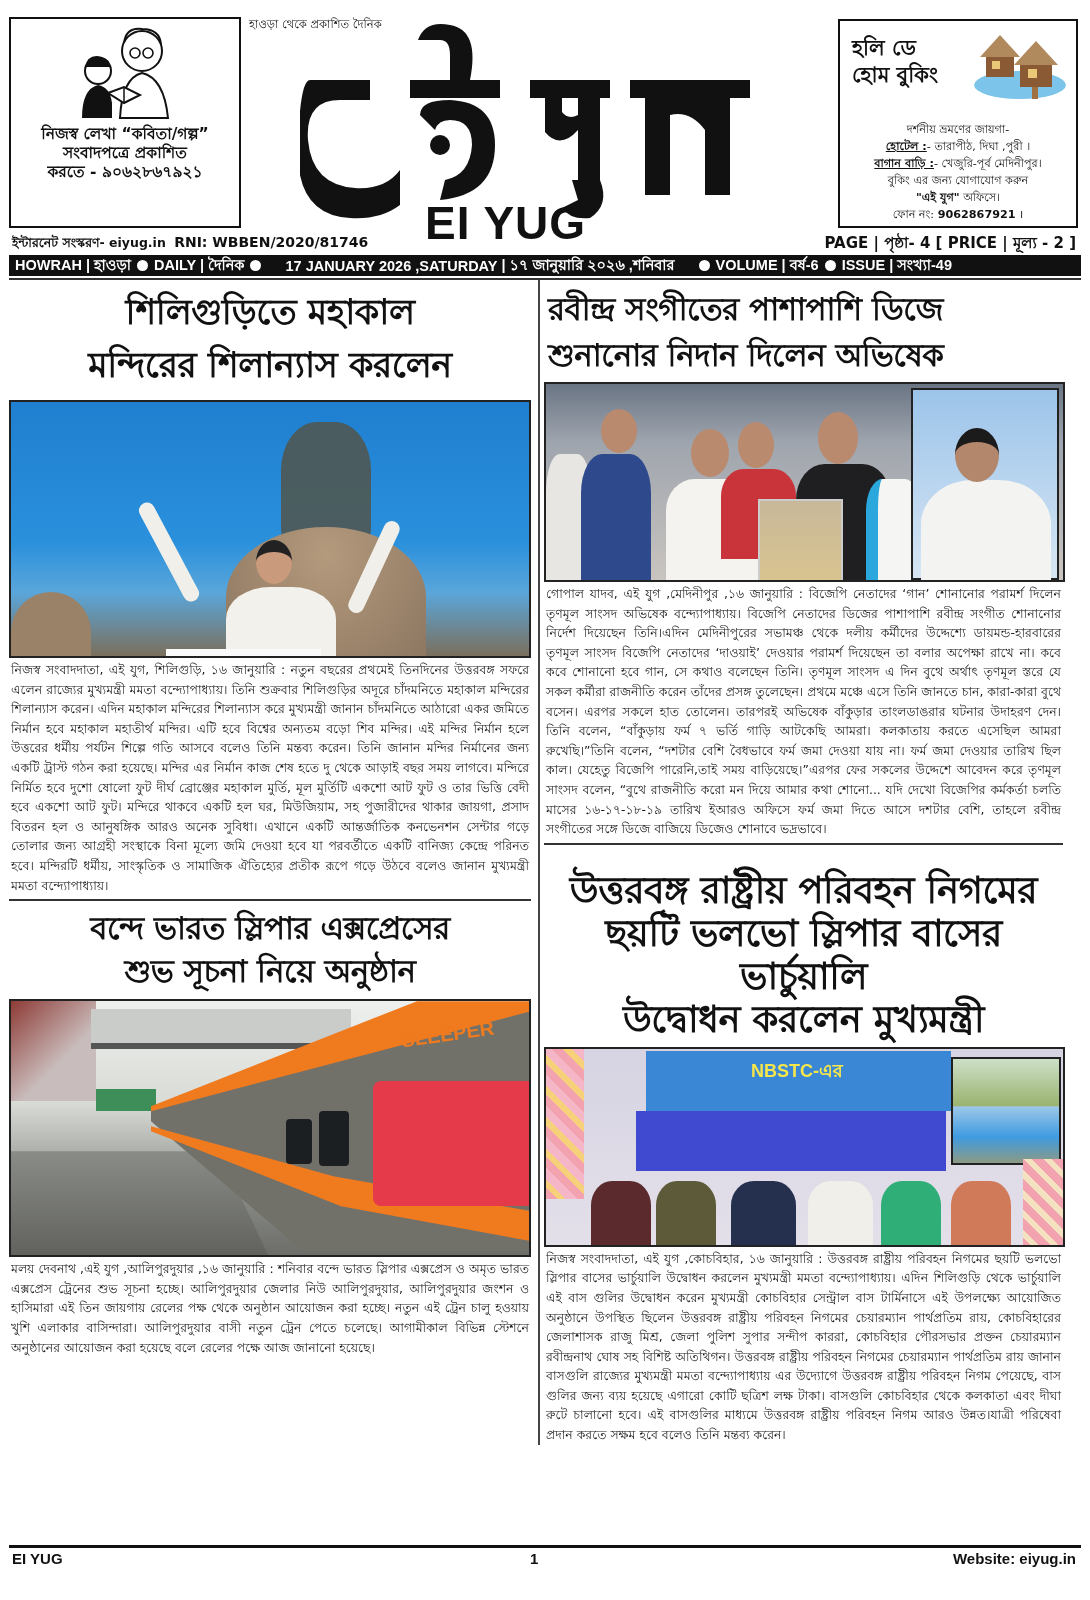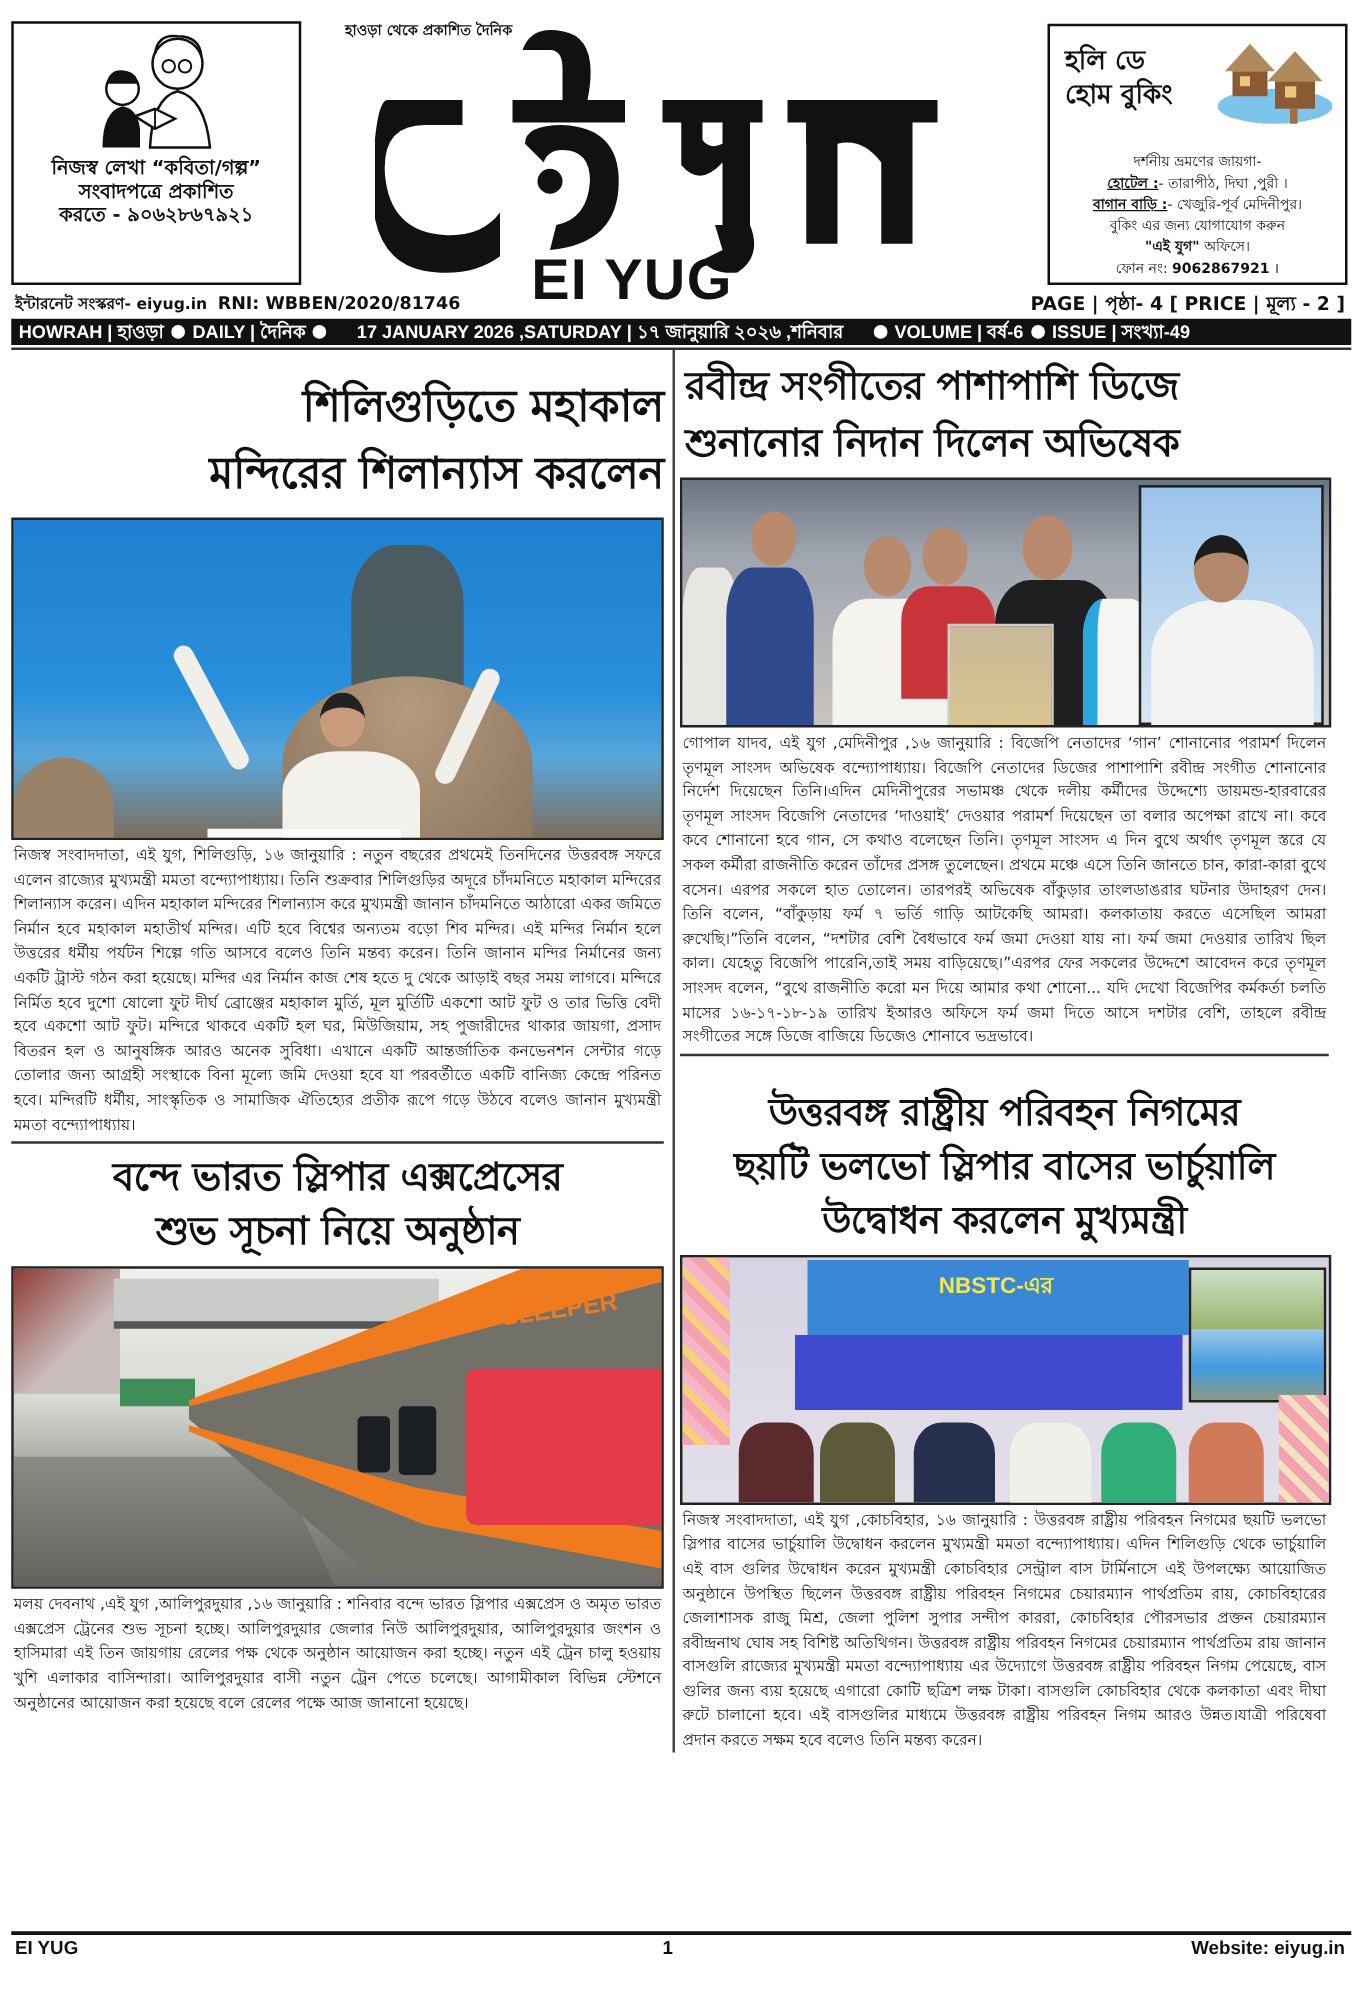--- a/index.html
+++ b/index.html
@@ -14,43 +14,43 @@
   .ad-left .ad-illus { width: 130px; height: 100px; margin: 4px auto 2px; position: relative; }
   .ad-left .ad-line { font-size: 15.5px; font-weight: bold; line-height: 19px; }
 
   .ad-right { left: 838px; top: 19px; width: 240px; height: 209px; text-align: center; }
   .ad-right .ad-title { position: absolute; left: 12px; top: 14px; width: 110px; font-size: 21px; font-weight: bold; line-height: 27px; text-align: left; }
   .ad-right .huts { position: absolute; right: 10px; top: 8px; width: 92px; height: 72px; }
   .ad-right .ad-body { position: absolute; left: 0; top: 100px; width: 100%; font-size: 11.2px; line-height: 17px; }
   .ad-right .ad-body b { font-weight: bold; }
   .ad-right .ad-body u { text-decoration: underline; font-weight: bold; }
 
-  .tagline { position: absolute; left: 276px; top: 16px; font-size: 11.5px; font-weight: bold; }
+  .tagline { position: absolute; left: 249px; top: 16px; font-size: 11.5px; font-weight: normal; }
   .logo-bn { position: absolute; left: 300px; top: 20px; width: 470px; height: 200px; }
   .logo-en { position: absolute; left: 425px; top: 196px; font-family: "Liberation Sans", sans-serif; font-weight: bold; font-size: 46px; letter-spacing: 1px; }
   .meta-left { position: absolute; left: 12px; top: 234px; font-size: 12.5px; font-weight: bold; }
   .meta-left .rni { font-size: 14px; margin-left: 4px; }
   .meta-right { position: absolute; right: 14px; top: 231px; font-size: 15px; font-weight: bold; }
 
   .dateline { position: absolute; left: 9px; top: 255px; width: 1072px; height: 21px; background: #111; color: #fff;
               font-family: "Liberation Sans", sans-serif; font-size: 14.5px; font-weight: bold; display: flex; align-items: center; padding: 0 6px; white-space: nowrap; }
   .dateline .dot { display: inline-block; width: 11px; height: 11px; border-radius: 50%; background: #fff; margin: 0 6px; vertical-align: middle; }
   .dateline .gap { display: inline-block; width: 18px; }
 
   
   .col { position: absolute; top: 280px; }
   .col-left { left: 9px; width: 522px; }
   .col-right { left: 538px; width: 525px; border-left: 2px solid #444; padding-left: 4px; }
   .col-divider-top { position: absolute; left: 9px; top: 278px; width: 1072px; height: 2px; background: #333; }
 
   .headline { font-weight: bold; text-align: center; color: #111; letter-spacing: -0.5px; }
-  .hl-1 { font-size: 35px; line-height: 53px; margin-top: 20px; text-align: right; }
+  .hl-1 { font-size: 35px; line-height: 53px; margin-top: 6px; }
   .hl-2 { font-size: 31px; line-height: 46px; margin-top: 6px; text-align: left; padding-left: 4px; }
   .hl-3 { font-size: 31px; line-height: 43px; margin-top: 6px; }
-  .hl-4 { font-size: 30px; line-height: 43px; margin-top: 24px; }
+  .hl-4 { font-size: 37px; line-height: 43px; margin-top: 24px; }
 
   .photo { position: relative; border: 2px solid #222; overflow: hidden; }
   .body-text { font-size: 12.4px; line-height: 19.6px; text-align: justify; color: #1a1a1a; padding: 2px 2px 0 2px; }
   .rule { height: 2px; background: #333; margin: 4px 0; }
 
   
   .ph-rally { margin-top: 8px; width: 522px; height: 258px;
     background: linear-gradient(180deg, #1f7fd0 0%, #2a90dc 55%, #5aa6da 75%, #7b6f5c 100%); }
   .ph-rally .statue { position: absolute; left: 270px; top: 20px; width: 90px; height: 120px; background: #4f5852; border-radius: 40% 40% 10% 10%; opacity: 0.9; }
   .ph-rally .dome { position: absolute; left: 215px; top: 125px; width: 200px; height: 140px; background: radial-gradient(ellipse at 50% 20%, #b49a7d, #8c7660); border-radius: 50% 50% 0 0; }

